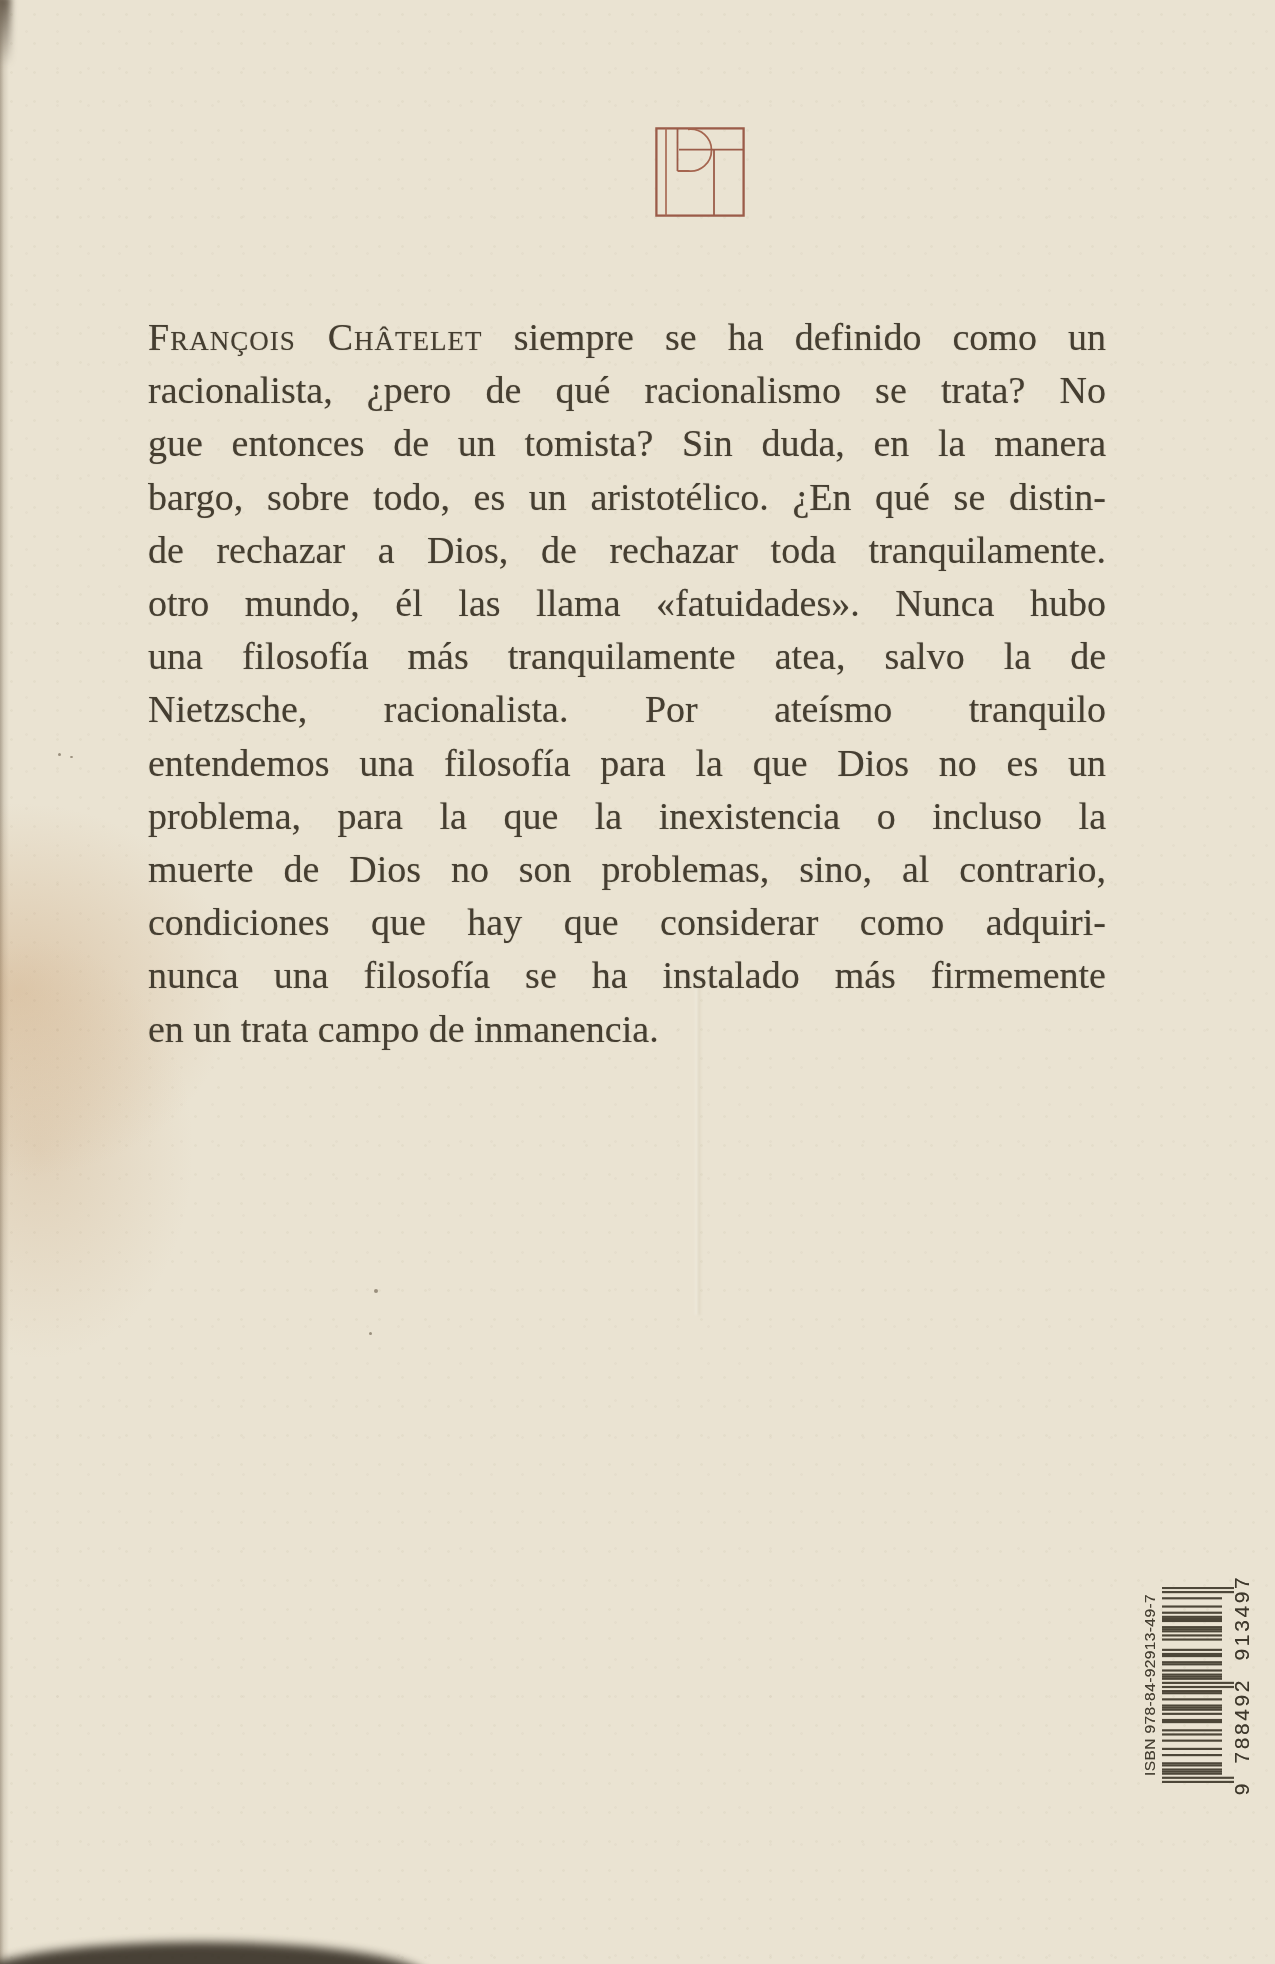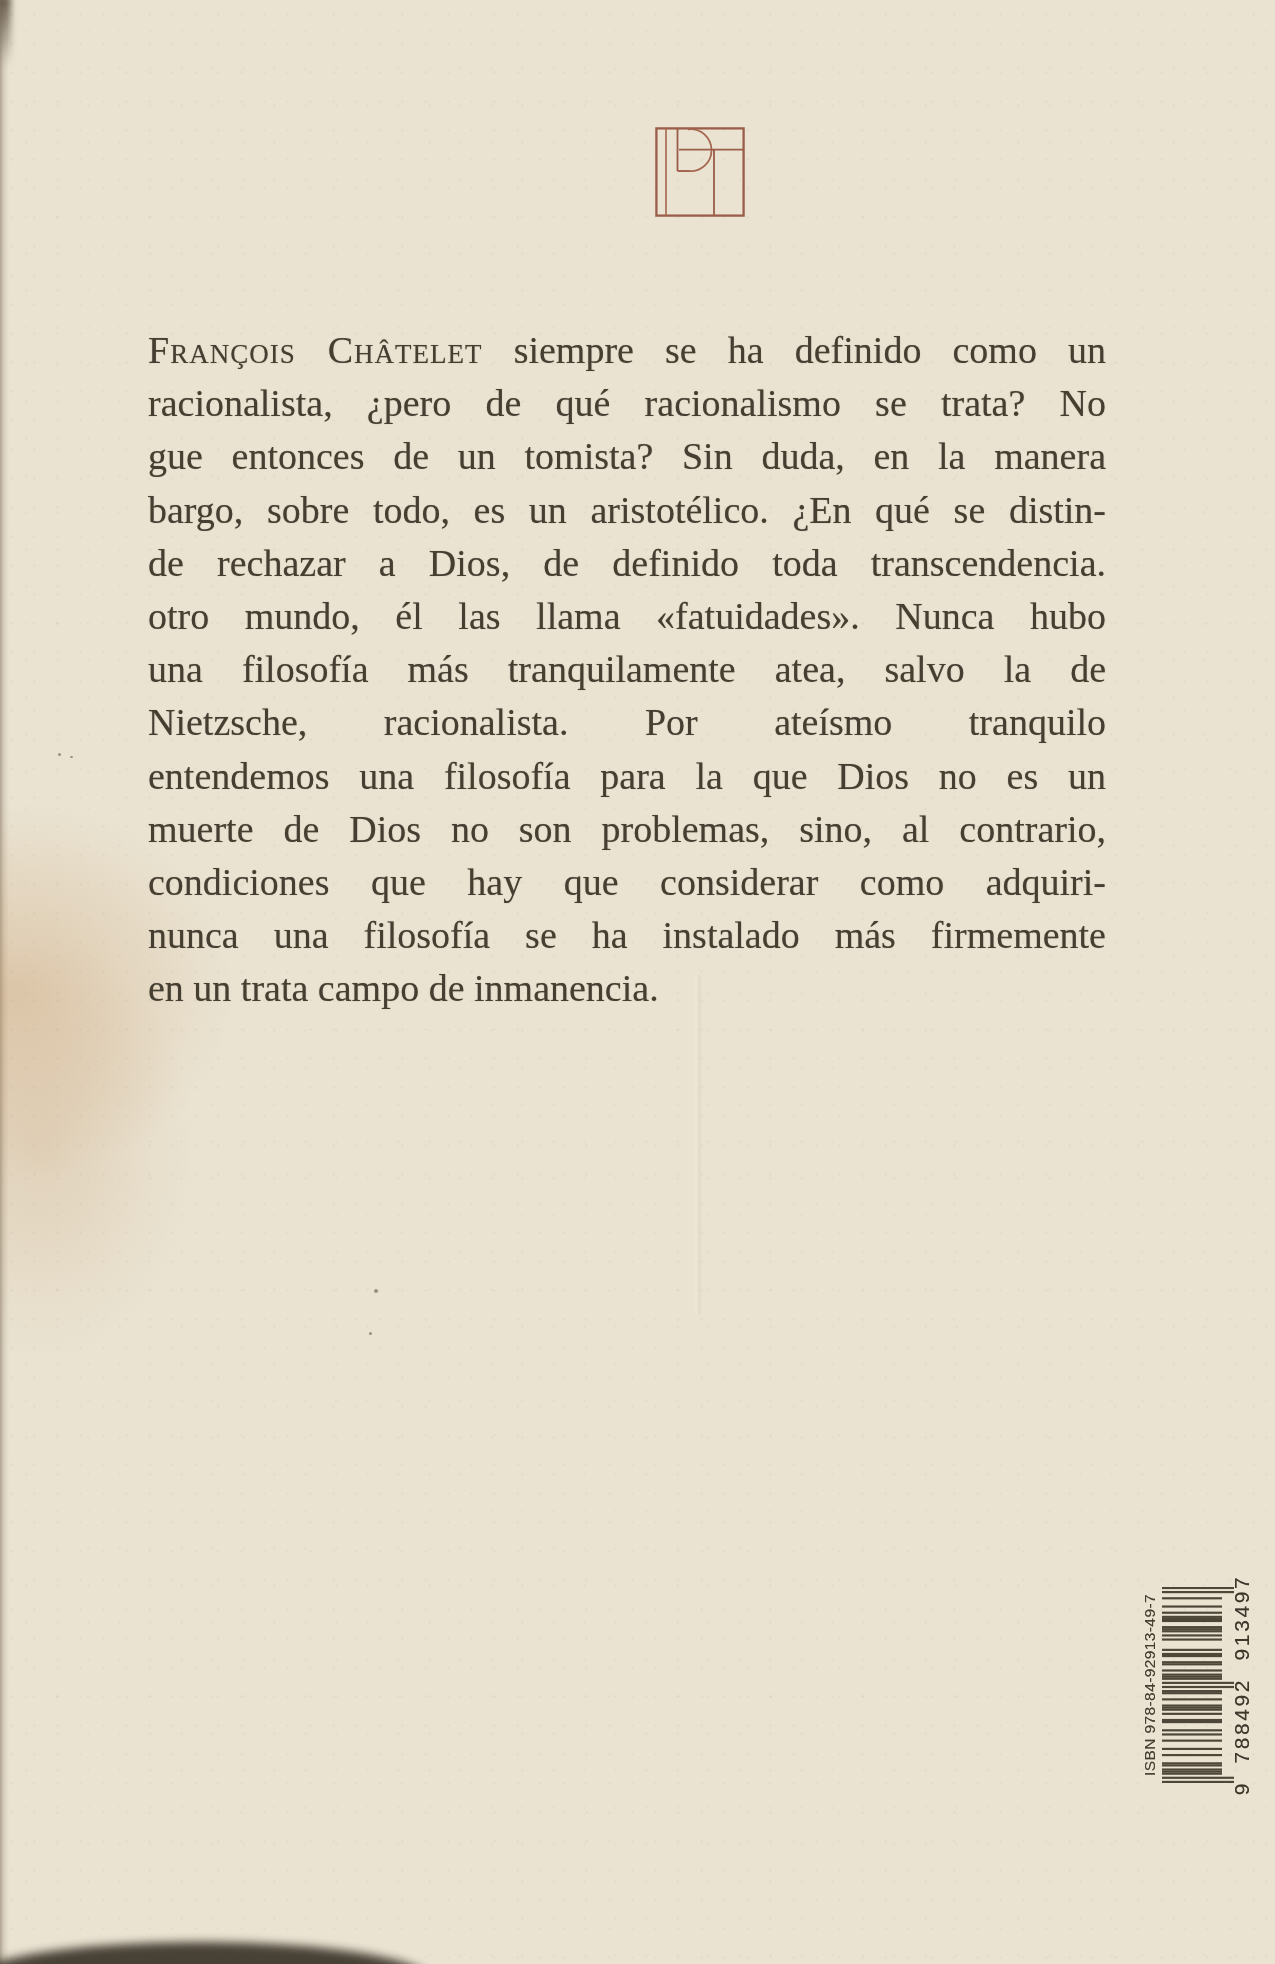--- a/index.html
+++ b/index.html
@@ -43,21 +43,21 @@
   .speck.s2{left:369px;top:1332px;width:3px;height:3px;}
   .speck.s3{left:58px;top:753px;width:3px;height:3px;}
   .speck.s4{left:70px;top:756px;width:3px;height:2px;}
 
   
   .logo{position:absolute;left:655px;top:127px;width:90px;height:90px;}
   .logo svg{display:block;width:100%;height:100%;}
 
   
   .copy{
-    position:absolute;left:148px;top:324px;width:958px;
+    position:absolute;left:148px;top:311px;width:958px;
     font-size:38px;line-height:53.2px;color:#453e31;
     text-align:justify;
     text-shadow:0 0 1px rgba(69,60,45,.45);
   }
   .copy .line{white-space:nowrap;}
   .copy .jl{text-align-last:justify;}
   .lead{font-variant:small-caps;letter-spacing:1px;}
 
   
   .barcode-box{position:absolute;left:1126px;top:1556px;width:142px;height:258px;}
@@ -102,25 +102,26 @@
       <line x1="24" y1="22.6" x2="88.6" y2="22.6" stroke="#9b5c49" stroke-width="1.8"></line>
       <line x1="59" y1="22.6" x2="59" y2="88.6" stroke="#9b5c49" stroke-width="1.8"></line>
     </svg>
   </div>
 
   <div class="copy">
     <div class="line jl"><span class="lead">François Châtelet</span> <span>siempre se ha definido como un</span></div>
     <div class="line jl">racionalista, ¿pero de qué racionalismo se trata? No</div>
     <div class="line jl">gue entonces de un tomista? Sin duda, en la manera</div>
     <div class="line jl">bargo, sobre todo, es un aristotélico. ¿En qué se distin-</div>
-    <div class="line jl">de rechazar a Dios, de definido toda transcendencia.</div>
+    <div class="line jl">de rechazar a Dios, de rechazar toda tranquilamente.</div>
     <div class="line jl">otro mundo, él las llama «fatuidades». Nunca hubo</div>
     <div class="line jl">una filosofía más tranquilamente atea, salvo la de</div>
     <div class="line jl">Nietzsche, racionalista. Por ateísmo tranquilo</div>
     <div class="line jl">entendemos una filosofía para la que Dios no es un</div>
+    <div class="line jl">problema, para la que la inexistencia o incluso la</div>
     <div class="line jl">muerte de Dios no son problemas, sino, al contrario,</div>
     <div class="line jl">condiciones que hay que considerar como adquiri-</div>
     <div class="line jl">nunca una filosofía se ha instalado más firmemente</div>
     <div class="line">en un trata campo de inmanencia.</div>
   </div>
 
   <div class="barcode-box">
     <div class="barcode-rot">
       <div class="isbn-label">ISBN 978-84-92913-49-7</div>
       <svg id="ean" class="bars" width="196" height="74" viewBox="0 0 196 74" fill="#443e30">

